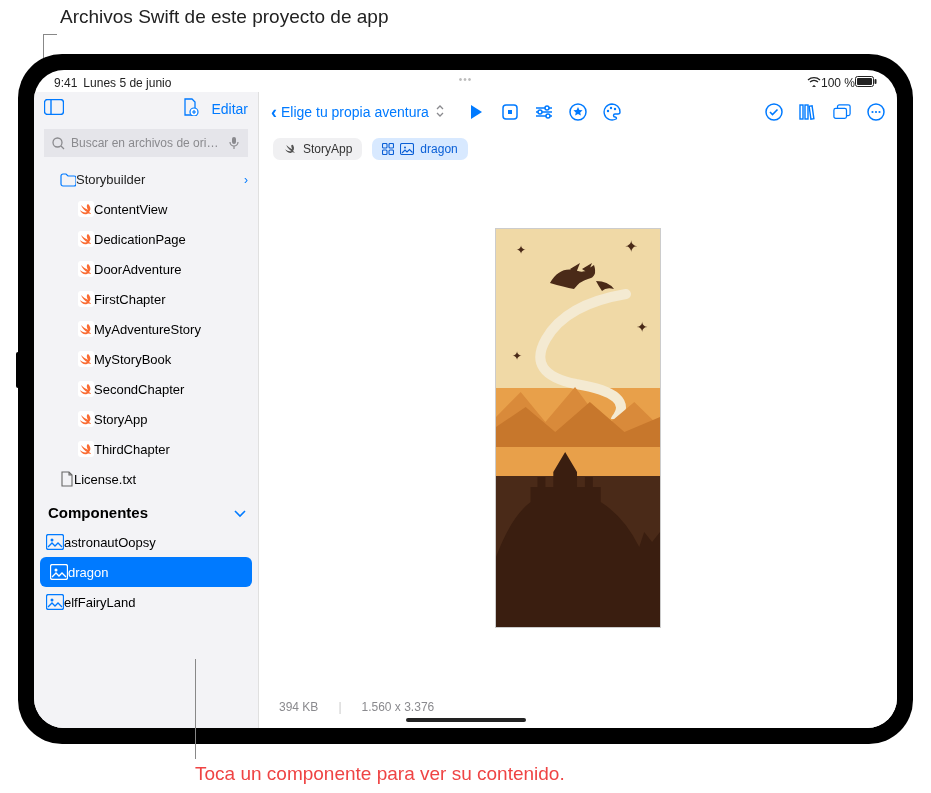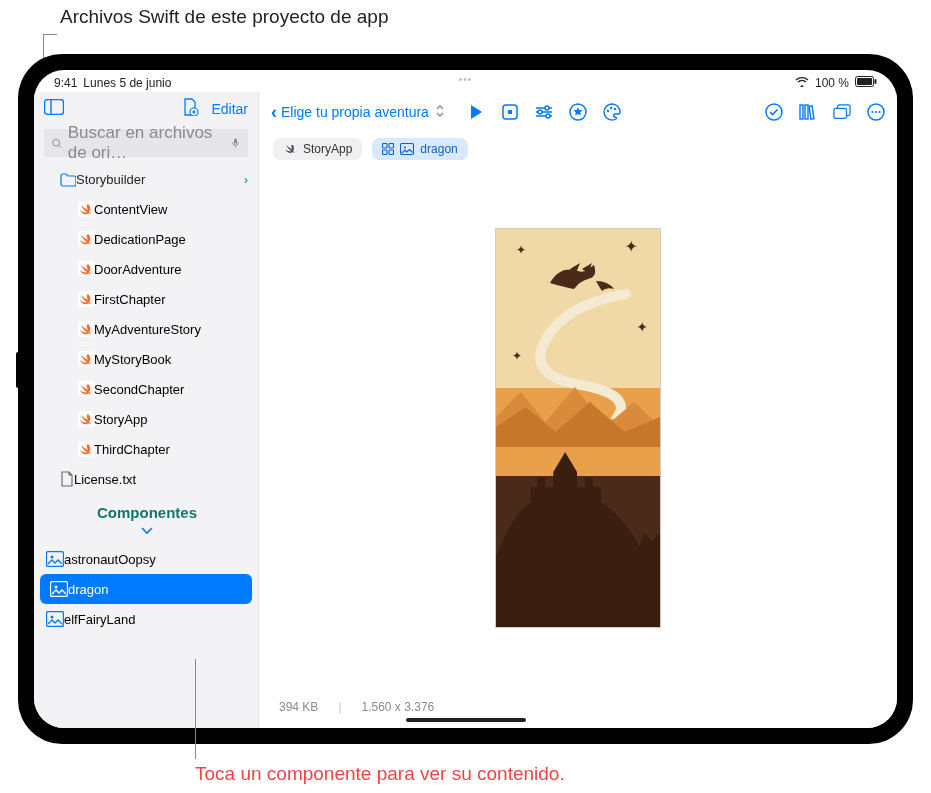--- a/index.html
+++ b/index.html
@@ -77,21 +77,21 @@
   .status-bar {
     height: 22px;
     display: flex;
     justify-content: space-between;
     align-items: center;
     padding: 4px 20px 0;
     font-size: 12px;
     color: #222;
   }
   .status-left { display:flex; gap:6px; align-items:center;}
-  .status-right { display:flex; gap:6px; align-items:center;}
+  .status-right { display:flex; align-items:center;}
   .wifi-icon, .battery-icon { display:inline-block; }
 
   .app-body {
     flex: 1;
     display: flex;
     overflow: hidden;
   }
 
   
   .sidebar {
@@ -111,21 +111,21 @@
   .sidebar-top-right { display:flex; gap:12px; align-items:center; color:#007aff; font-size:14px;}
   .search-box {
     margin: 4px 10px 8px;
     background: #e5e5ea;
     border-radius: 0;
     height: 28px;
     display: flex;
     align-items: center;
     padding: 0 8px;
     color: #8a8a8e;
-    font-size: 17px;
+    font-size: 12px;
     gap:6px;
   }
   .search-box .mag { width:13px; height:13px; }
   .search-box .mic { margin-left:auto; width:12px; height:14px; }
 
   .file-list {
     flex: 1;
     overflow: hidden;
     font-size: 13px;
   }
@@ -139,21 +139,21 @@
   .folder-row { padding-left: 26px; color:#222;}
   .folder-icon { width:16px; height:14px; color:#007aff;}
   .chevron { margin-left:auto; color:#007aff; font-size:12px;}
   .file-row { padding-left: 44px; }
   .swift-icon { width:16px; height:16px; }
   .license-row { padding-left: 26px; }
   .doc-icon { width:14px; height:16px; color:#666;}
   .section-header {
     display:flex; align-items:center; justify-content:space-between;
     padding: 10px 12px 6px 14px;
-    font-size:15px; font-weight:600; color:#0f766e;flex-direction:column;
+    font-size:15px; font-weight:600; color:#000000;
   }
   .section-chevron { color:#007aff; transform: rotate(0deg); }
   .asset-row { padding-left: 12px; }
   .asset-icon { width:18px; height:16px; color:#007aff; }
   .asset-row.selected {
     background: #007aff;
     color: #fff;
     border-radius: 6px;
     margin: 0 6px;
     padding-left: 10px;

